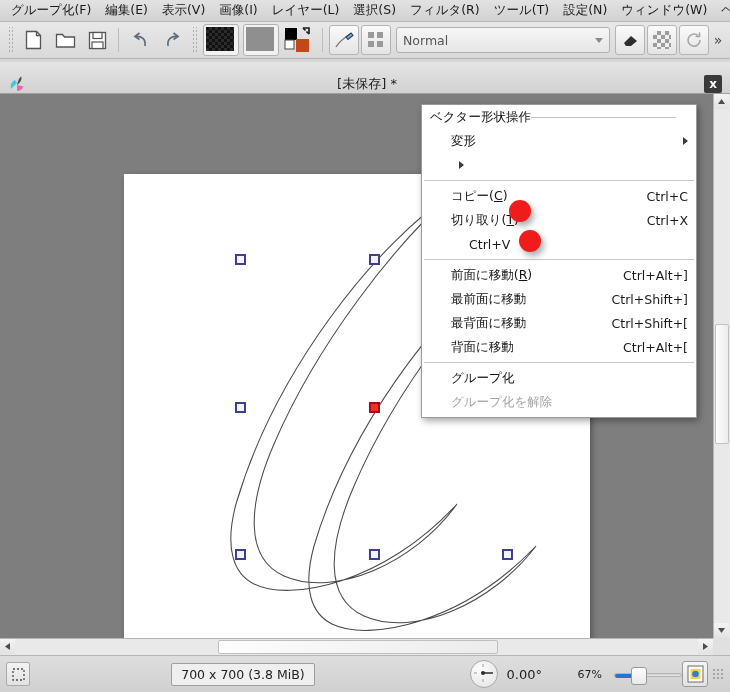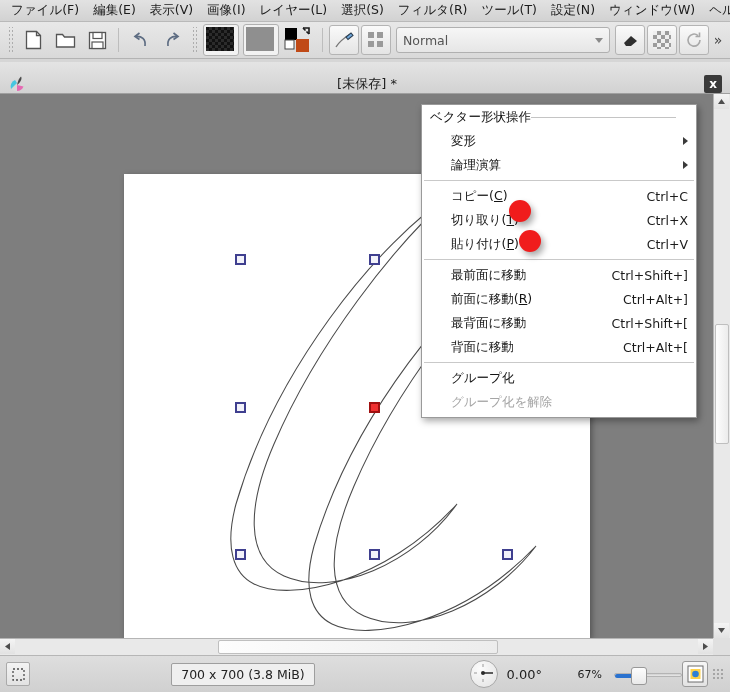--- a/index.html
+++ b/index.html
@@ -177,21 +177,21 @@
     background:#f01c1c;box-shadow:3px 4px 6px rgba(0,0,0,.33);
     z-index:60;pointer-events:none;
   }
 </style>
 </head>
 <body>
 
 <div id="app">
 
   <div class="menubar" id="menubar">
-      <div class="mi">ファイル(F)</div>
+      <div class="mi">グループ化(F)</div>
       <div class="mi">編集(E)</div>
       <div class="mi">表示(V)</div>
       <div class="mi">画像(I)</div>
       <div class="mi">レイヤー(L)</div>
       <div class="mi">選択(S)</div>
       <div class="mi">フィルタ(R)</div>
       <div class="mi">ツール(T)</div>
       <div class="mi">設定(N)</div>
       <div class="mi">ウィンドウ(W)</div>
       <div class="mi">ヘルプ(H)</div>
@@ -368,44 +368,42 @@
     <div class="ctxhead">
       <span>ベクター形状操作</span>
       <span class="rule"></span>
     </div>
     <div id="ctxitems">
         <div class="ctxitem">
           <span class="lbl">変形</span>
           <span class="arrow"></span>
         </div>
         <div class="ctxitem">
-          <span class="lbl">論理演算</span>
           <span class="arrow"></span>
         </div>
         <div class="ctxsep"></div>
         <div class="ctxitem">
           <span class="lbl">コピー(<span class="ul">C</span>)</span>
           <span class="accel">Ctrl+C</span>
         </div>
         <div class="ctxitem">
           <span class="lbl">切り取り(<span class="ul">T</span>)</span>
           <span class="accel">Ctrl+X</span>
         </div>
         <div class="ctxitem">
-          <span class="lbl">貼り付け(<span class="ul">P</span>)</span>
           <span class="accel">Ctrl+V</span>
         </div>
         <div class="ctxsep"></div>
+        <div class="ctxitem">
+          <span class="lbl">前面に移動(<span class="ul">R</span>)</span>
+          <span class="accel">Ctrl+Alt+]</span>
+        </div>
         <div class="ctxitem">
           <span class="lbl">最前面に移動</span>
           <span class="accel">Ctrl+Shift+]</span>
-        </div>
-        <div class="ctxitem">
-          <span class="lbl">前面に移動(<span class="ul">R</span>)</span>
-          <span class="accel">Ctrl+Alt+]</span>
         </div>
         <div class="ctxitem">
           <span class="lbl">最背面に移動</span>
           <span class="accel">Ctrl+Shift+[</span>
         </div>
         <div class="ctxitem">
           <span class="lbl">背面に移動</span>
           <span class="accel">Ctrl+Alt+[</span>
         </div>
         <div class="ctxsep"></div>

